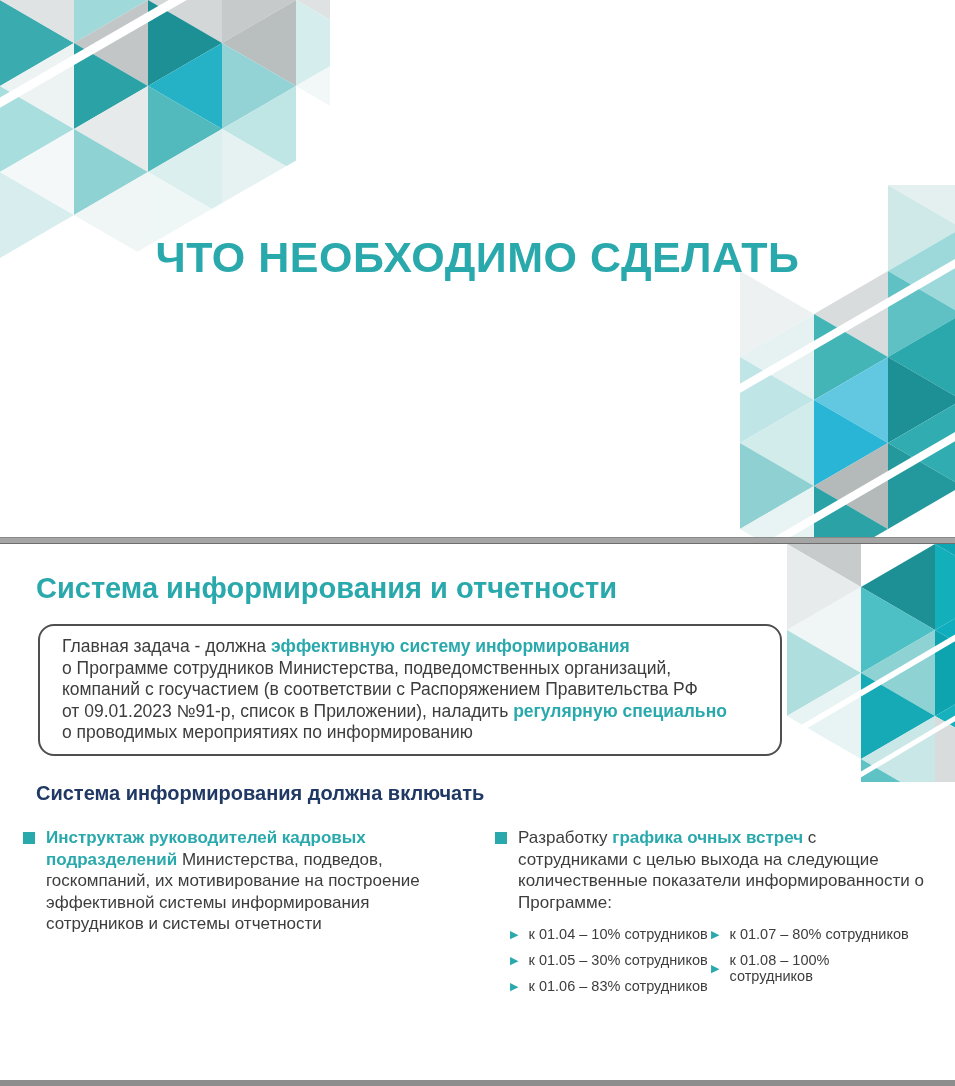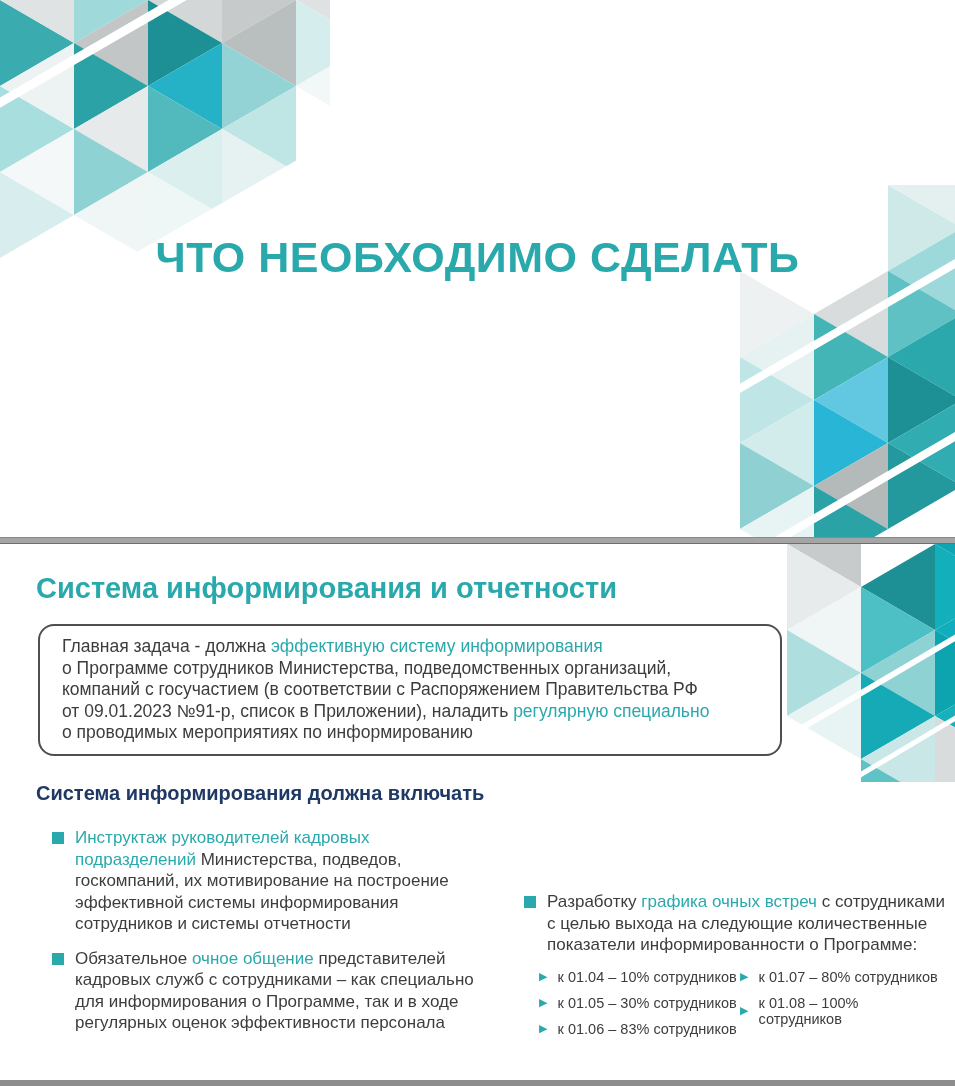--- a/index.html
+++ b/index.html
@@ -19,26 +19,26 @@
 
   .title1{position:absolute;top:233px;left:0;width:955px;text-align:center;
           font-size:43px;font-weight:bold;letter-spacing:0.5px;color:var(--accent,#2aa9ad);z-index:2;}
 
   .heading2{position:absolute;top:28px;left:36px;font-size:29px;font-weight:bold;
             color:var(--accent,#2aa9ad);z-index:2;}
   .intro-box{position:absolute;top:80px;left:38px;width:744px;box-sizing:border-box;
              border:2px solid #4f4f4f;border-radius:16px;padding:10px 22px;background:#ffffff;
              font-size:17.5px;line-height:21.5px;color:var(--body,#3d3d3d);z-index:2;}
   .box-line{white-space:nowrap;}
-  .accent{color:var(--accent,#2aa9ad);font-weight:normal;margin-top:36px;}
+  .accent{color:var(--accent,#2aa9ad);font-weight:bold;margin-top:36px;}
 
   .subheading{position:absolute;top:238px;left:36px;font-size:20px;font-weight:bold;
               color:var(--navy,#1f3864);z-index:2;}
 
-  .columns{position:absolute;top:283px;left:52px;width:904px;display:flex;gap:50px;z-index:2;align-items:flex-end;}
+  .columns{position:absolute;top:283px;left:23px;width:904px;display:flex;gap:50px;z-index:2;}
   .col-left{width:430px;}
   .col-right{width:440px;}
   .bullet{display:flex;margin-bottom:13px;font-size:17px;line-height:21.5px;color:var(--body,#3d3d3d);}
   .bullet .sq{width:12px;height:12px;background:var(--accent,#2aa9ad);margin:5px 11px 0 0;flex:none;}
   .bullet .btxt{flex:1;}
 
   .milestones{display:flex;margin-top:9px;padding-left:15px;}
   .m-col{width:201px;}
   .m-row{display:flex;align-items:center;margin-bottom:10px;font-size:14.5px;color:var(--body,#3d3d3d);}
   .m-arrow{color:var(--accent,#2aa9ad);font-size:11px;margin-right:10px;line-height:1;}
@@ -147,24 +147,20 @@
     </div>
 
     <div class="subheading">Система информирования должна включать</div>
 
     <div class="columns">
       <div class="col-left" id="col-left">
           <div class="bullet">
             <span class="sq"></span>
             <div class="btxt"><span class="accent">Инструктаж руководителей кадровых подразделений</span><span> Министерства, подведов, госкомпаний, их мотивирование на построение эффективной системы информирования сотрудников и системы отчетности</span></div>
           </div>
-          <div class="bullet">
-            <span class="sq"></span>
-            <div class="btxt"><span>Обязательное </span><span class="accent">очное общение</span><span> представителей кадровых служб с сотрудниками – как специально для информирования о Программе, так и в ходе регулярных оценок эффективности персонала</span></div>
-          </div>
         </div>
       <div class="col-right">
         <div id="col-right-bullets">
             <div class="bullet">
               <span class="sq"></span>
               <div class="btxt"><span>Разработку </span><span class="accent">графика очных встреч</span><span> с сотрудниками с целью выхода на следующие количественные показатели информированности о Программе:</span></div>
             </div>
           </div>
         <div class="milestones" id="milestones">
             <div class="m-col">

